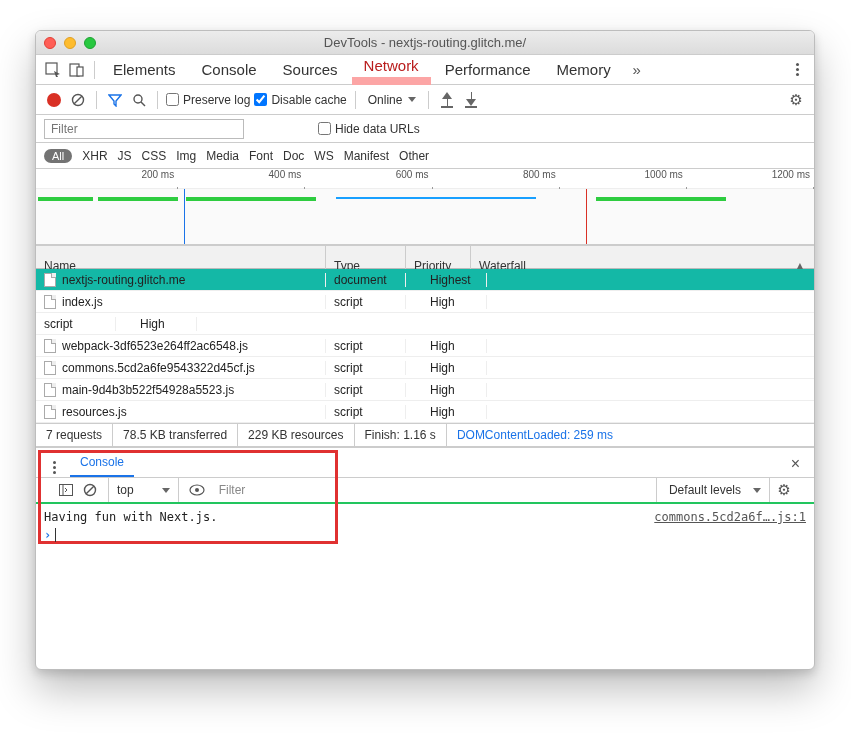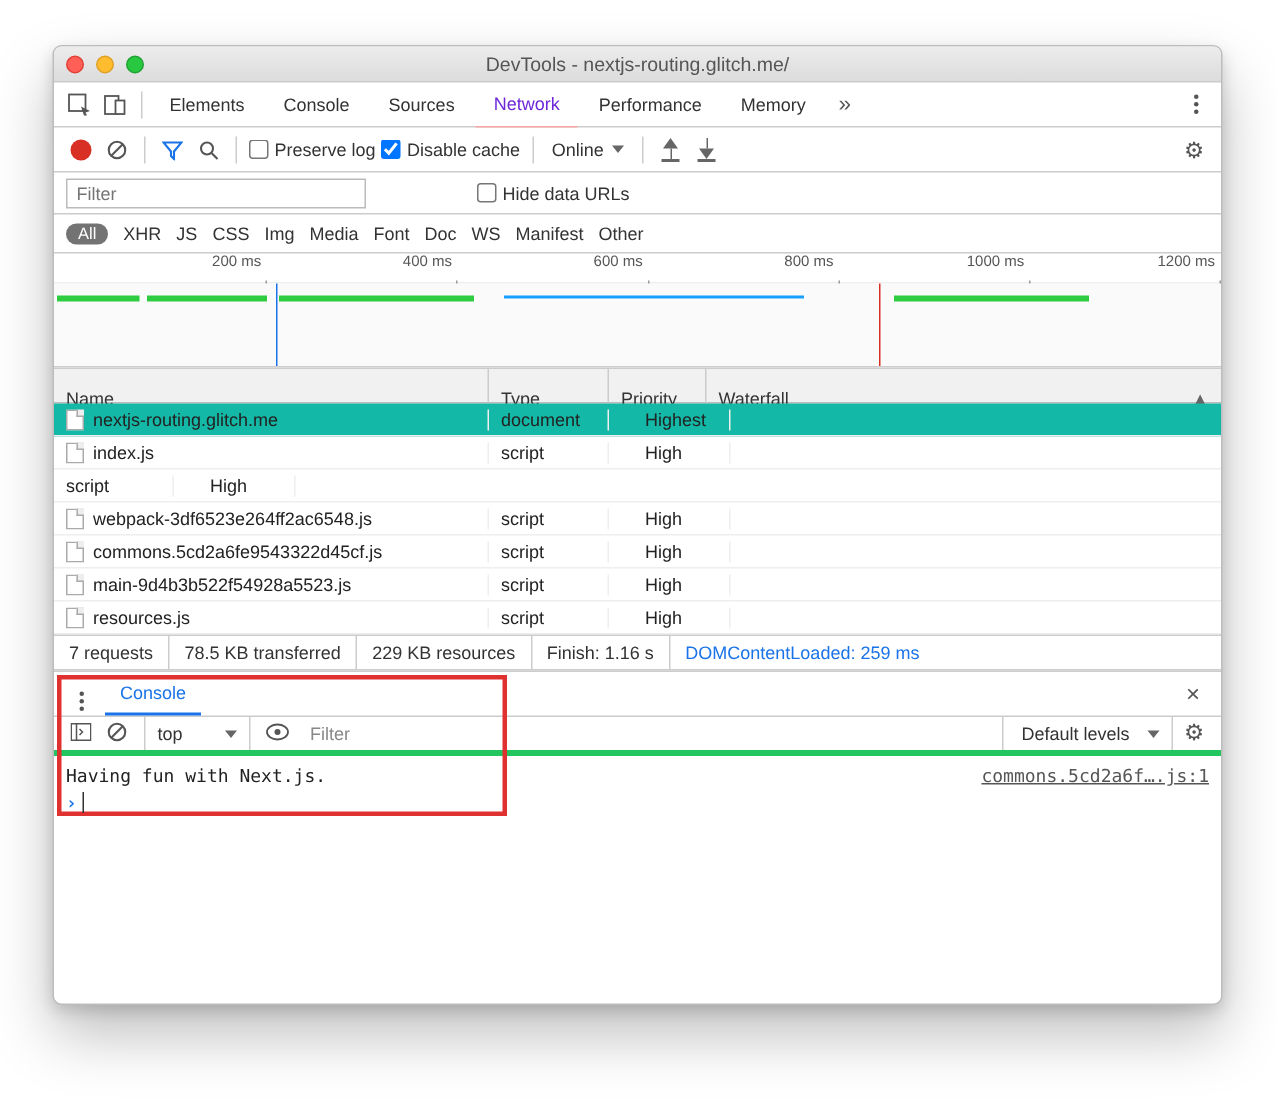--- a/index.html
+++ b/index.html
@@ -43,22 +43,22 @@
 }
 .tabstrip {
   height: 30px;
   border-bottom: 1px solid #ccc;
   display: flex; align-items: center;
   padding: 0 6px;
   gap: 2px;
 }
 .tabstrip .icon-btn { width: 22px; height: 22px; display:flex;align-items:center;justify-content:center;color:#555;}
 .sep { width:1px; height:18px; background:#ccc; margin:0 4px;}
-.tab { padding: 0 12px; height:30px; display:flex; align-items:center; font-size:12px; color:#333;}
-.tab.active { color:#6d28d9; border-bottom:1px solid #fca5a5; }
+.tab { padding: 0 12px; height:30px; display:flex; align-items:center; font-size:15px; color:#333;}
+.tab.active { color:#b91c1c; border-bottom:8px solid #fca5a5; }
 .spacer{flex:1;}
 .toolbar {
   height: 30px; border-bottom:1px solid #ccc;
   display:flex; align-items:center; gap:4px; padding:0 8px;
 }
 .record-dot{width:14px;height:14px;border-radius:50%;background:#d93025;}
 .tb-icon{width:20px;height:20px;display:flex;align-items:center;justify-content:center;color:#555;font-size:13px;}
 .filter-icon{color:#1a73e8;}
 .checkbox{display:flex;align-items:center;gap:4px;font-size:12px;color:#333;}
 .checkbox input{width:13px;height:13px;}
@@ -91,21 +91,21 @@
 .wf-line{position:absolute;top:0;bottom:0;width:1px;}
 .status{height:24px;border-top:1px solid #ccc;border-bottom:1px solid #ccc;display:flex;align-items:center;font-size:12px;color:#333;}
 .status span{padding:0 10px;border-right:1px solid #ccc;height:100%;display:flex;align-items:center;}
 .status span:last-child{border-right:none;}
 .status .dcl{color:#1a73e8;}
 .drawer{border-top:1px solid #ccc;flex:1; display:flex;flex-direction:column;}
 .drawer-tabs{height:30px;display:flex;align-items:flex-end;padding:0 8px;gap:6px;border-bottom:1px solid #ccc;}
 .drawer-tab{padding:6px 10px;font-size:12px;color:#333;}
 .drawer-tab.active{border-bottom:2px solid #1a73e8;color:#1a73e8;}
 .drawer-close{margin-left:auto;font-size:16px;color:#555;padding:4px 6px;}
-.drawer-toolbar{height:26px;border-bottom:4px solid #22c55e;display:flex;align-items:flex-start;gap:4px;padding:0 8px;font-size:12px;color:#333;}
+.drawer-toolbar{height:26px;border-bottom:2px solid #22c55e;display:flex;align-items:center;gap:4px;padding:0 20px;font-size:12px;color:#333;}
 .ctx-select{display:flex;align-items:center;gap:28px;border-left:1px solid #ccc;border-right:1px solid #ccc;padding:0 8px;height:100%;margin:0 4px;}
 .dfilter{flex:1;color:#888;padding-left:8px;border-right:1px solid #ccc;height:100%;display:flex;align-items:center;}
 .dlevels{display:flex;align-items:center;gap:12px;padding:0 8px;border-right:1px solid #ccc;height:100%;}
 .console-body{flex:1;padding:4px 8px;font-family:Menlo,Consolas,monospace;font-size:12px;position:relative;}
 .console-line{display:flex;justify-content:space-between;padding:2px 0;}
 .src-link{color:#555;text-decoration:underline;}
 .prompt{color:#1a73e8;font-weight:bold;margin-right:4px;}
 .redbox{position:absolute;border:3px solid #e03131;pointer-events:none;}
 svg{display:block;}
 .gear{font-size:15px;color:#555;}

